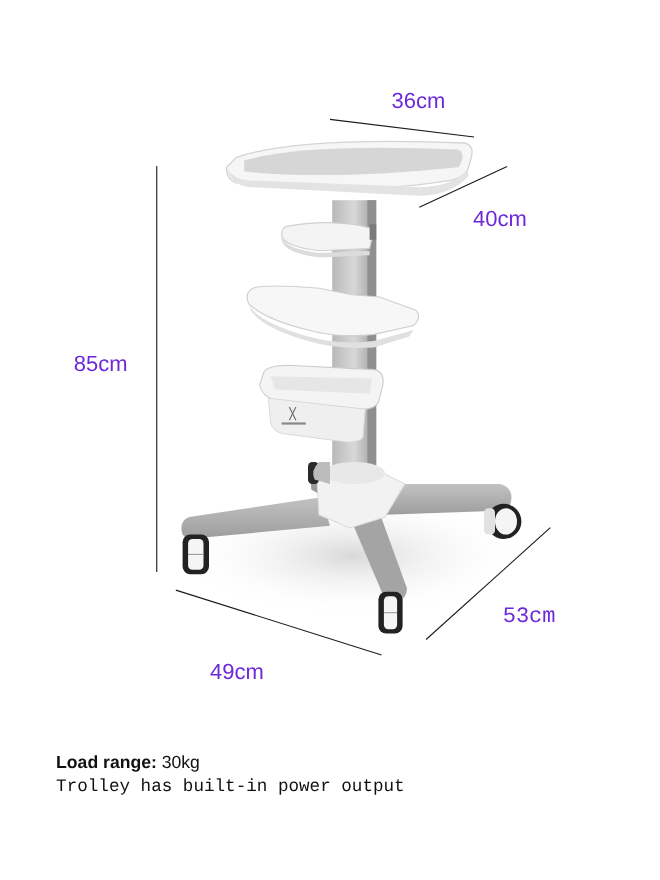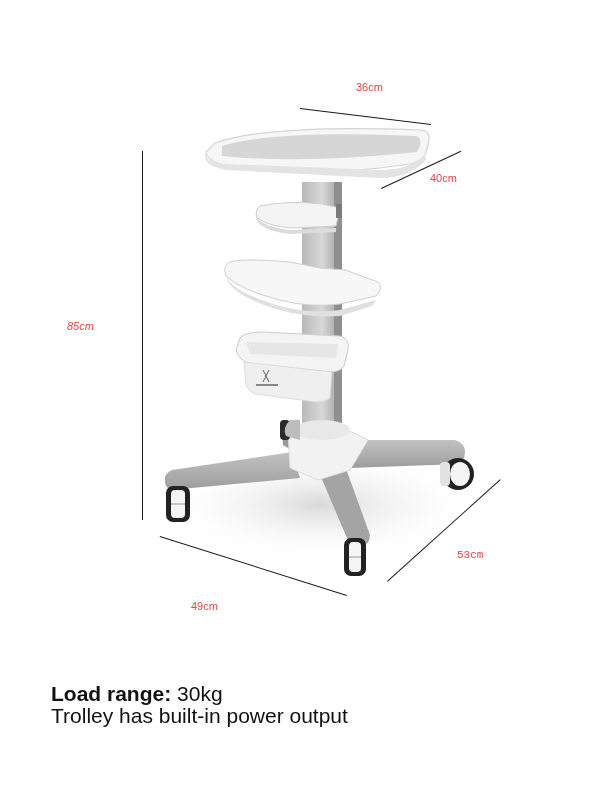--- a/index.html
+++ b/index.html
@@ -1,34 +1,34 @@
 <!DOCTYPE html>
 <html><head>
 <meta charset="utf-8">
 <style>
   html, body { margin:0; padding:0; background:#ffffff; }
   body { width:600px; height:800px; position:relative; overflow:hidden; font-family:"Liberation Sans", sans-serif; color:#111; }
-  .dim-label { position:absolute; font-size:11px; color:#ef4444; white-space:nowrap; }
+  .dim-label { position:absolute; font-size:20px; color:#6d28d9; white-space:nowrap; }
   .dim-line { position:absolute; background:#1a1a1a; height:1.3px; transform-origin:0 0; }
   .vline { position:absolute; background:#1a1a1a; width:1.3px; }
   #illustration { position:absolute; left:0; top:0; }
-  .caption { position:absolute; left:51px; font-size:21px; line-height:21px; color:#111; }
+  .caption { position:absolute; left:51px; font-size:16px; line-height:21px; color:#111; }
   .caption b { font-weight:bold; }
 </style>
 </head>
 <body>
 
 <div class="dim-line" style="left:300px;top:108px;width:132px;transform:rotate(7deg);"></div>
 <div class="dim-label" style="left:356px;top:81px;">36cm</div>
 
 <div class="dim-line" style="left:381px;top:188px;width:88px;transform:rotate(-25deg);"></div>
-<div class="dim-label" style="left:430px;top:172px;">40cm</div>
+<div class="dim-label" style="left:430px;top:188px;">40cm</div>
 
 <div class="vline" style="left:142px;top:151px;height:369px;"></div>
-<div class="dim-label" style="left:67px;top:320px;font-style:italic;">85cm</div>
+<div class="dim-label" style="left:67px;top:320px;">85cm</div>
 
 <div class="dim-line" style="left:160px;top:536px;width:196px;transform:rotate(17.5deg);"></div>
 <div class="dim-label" style="left:191px;top:600px;">49cm</div>
 
 <div class="dim-line" style="left:387px;top:581px;width:152px;transform:rotate(-42deg);"></div>
 <div class="dim-label" style="left:457px;top:549px;font-family:Liberation Mono, monospace;">53cm</div>
 
 <svg id="illustration" width="600" height="800" viewBox="0 0 600 800">
   <defs>
     <linearGradient id="pole" x1="0" x2="1">
@@ -114,13 +114,13 @@
     </g>
   </g>
 
   <path d="M290 420 Q282 428 286 436 L300 440 L300 420 Z" fill="#bcbcbc"></path>
 </svg>
 
 <div class="caption" style="top:683px;">
   <b>Load range:</b>
   <span>30kg</span>
 </div>
-<div class="caption" style="top:705px;">Trolley has built-in power output</div>
+<div class="caption" style="top:705px;font-family:Liberation Mono, monospace;">Trolley has built-in power output</div>
 
 </body></html>

